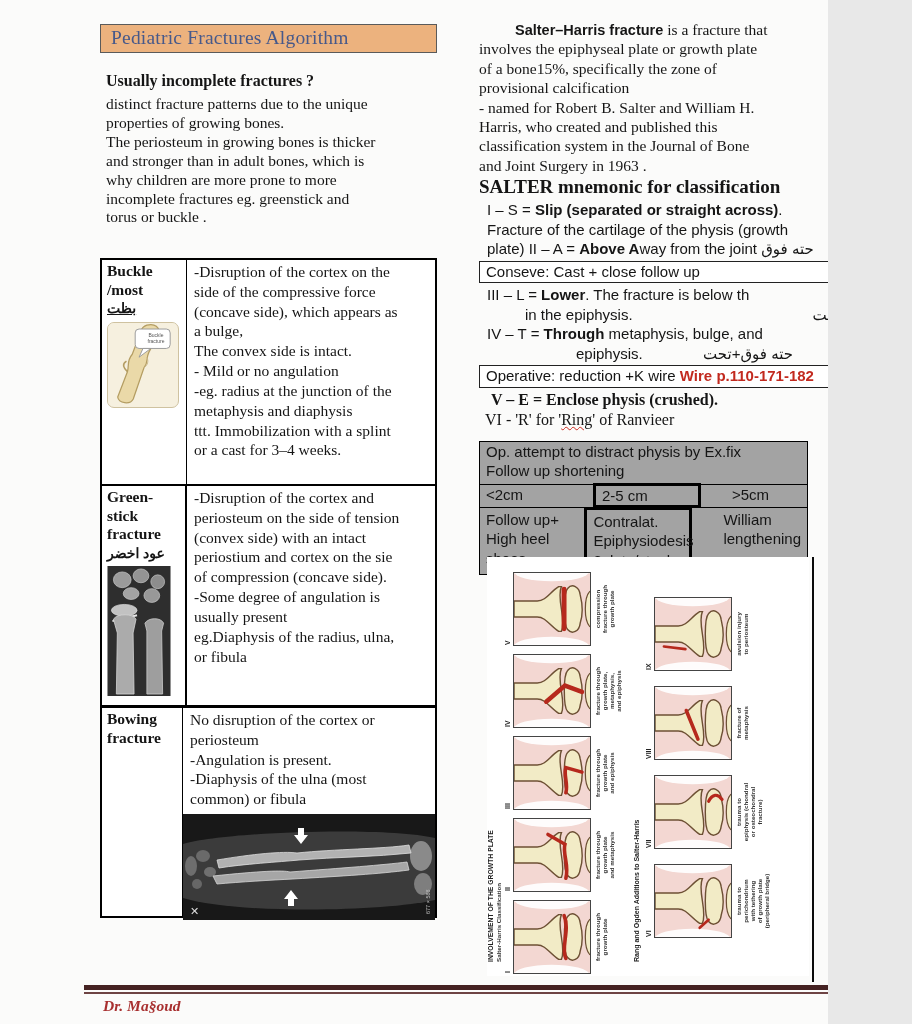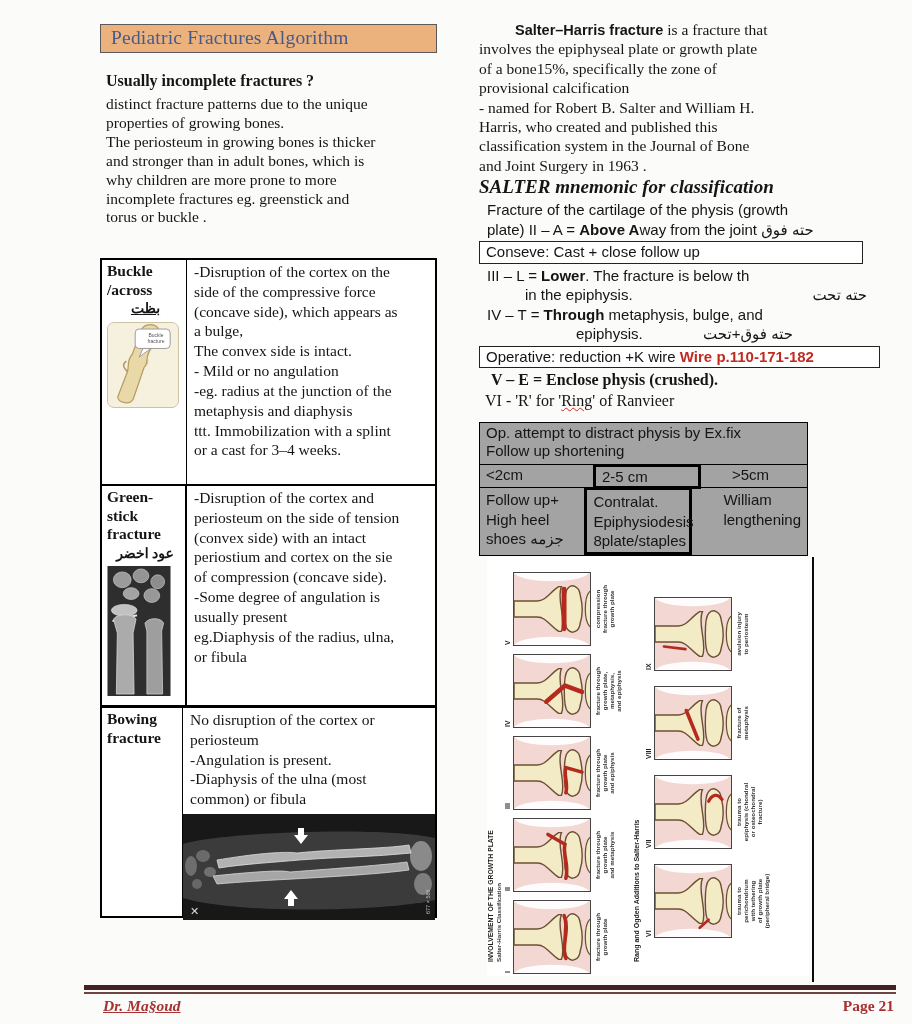--- a/index.html
+++ b/index.html
@@ -1,45 +1,45 @@
 <!DOCTYPE html>
 <html><head>
 <meta charset="utf-8">
 <style>
   html,body{margin:0;padding:0;background:#e8e8e8;}
-  .page{position:relative;width:912px;height:1024px;background:#fbfbfa;overflow:hidden;
+  .page{position:relative;width:828px;height:1024px;background:#fbfbfa;overflow:hidden;
         font-family:"Liberation Serif",serif;color:#151515;}
   
   .left-col{position:absolute;left:100px;top:24px;width:337px;}
   .title-box{box-sizing:border-box;border:1.5px solid #5a5a5a;background:#ecb27e;
              padding:2px 10px 3px 10px;font-size:19.5px;color:#47598a;letter-spacing:.2px;}
   .l-heading{position:absolute;top:48px;left:6px;font-weight:bold;font-size:16px;}
   .l-intro{position:absolute;top:71px;left:6px;width:330px;font-size:15.5px;line-height:1.22;white-space:pre-line;}
   .l-table{position:absolute;top:234px;left:0;width:337px;box-sizing:border-box;border:2px solid #000;background:#fff;}
   .lrow{display:flex;box-sizing:border-box;}
   .lrow+.lrow{border-top:1.5px solid #000;}
   .lrow.thick{border-top:2.5px solid #000;border-bottom:2.5px solid #000;}
   .lc1{box-sizing:border-box;width:85px;border-right:1.5px solid #000;padding:2px 2px 2px 5px;}
   .lrow.thick .lc1{border-right:2.5px solid #000;}
   .lc2{box-sizing:border-box;flex:1;padding:2px 6px 2px 7px;}
   .cell-label{font-weight:bold;font-size:15.5px;line-height:1.2;white-space:pre-line;}
-  .cell-ar{font-weight:bold;font-size:14px;text-align:center;margin-top:1px;direction:rtl;}
+  .cell-ar{font-weight:bold;font-size:14px;text-align:left;margin-top:1px;direction:rtl;}
   .cell-ar.u{text-decoration:underline;}
   .cell-body{font-size:15.5px;line-height:1.28;white-space:pre-line;}
   .buckle-illus{position:relative;width:70px;height:84px;margin-top:5px;border:1px solid #cfc2a0;
                 border-radius:7px;overflow:hidden;background:#f6f0df;}
   .buckle-cap{position:absolute;top:9px;left:29px;width:38px;font-family:"Liberation Sans",sans-serif;
               font-size:5px;line-height:6px;color:#555;text-align:center;white-space:pre-line;}
   .gs-xray{display:block;margin-top:4px;}
   .bow-xray{display:block;margin:5px -6px 0 -7px;}
   
   .right-col{position:absolute;left:479px;top:20px;width:430px;}
   .r-para{font-size:15.5px;line-height:1.25;white-space:pre-line;}
   .r-para b{font-family:"Liberation Sans",sans-serif;font-size:14.5px;margin-left:36px;}
-  .mn-title{font-size:19px;font-weight:bold;margin:1px 0 2px 0;font-style:italic;}
+  .mn-title{font-size:19px;font-weight:bold;margin:1px 0 2px 0;}
   .mn{font-family:"Liberation Sans",sans-serif;font-size:15px;line-height:1.3;}
   .mn .ln{margin-left:8px;}
   .mn b{font-weight:bold;}
   .mnbox{box-sizing:border-box;border:1.5px solid #222;background:#fff;padding:0 6px 1px 6px;margin:2px 0;}
   .mnbox.b1{width:384px;}
   .mnbox.b2{width:401px;}
   .red{color:#c22a1f;font-weight:bold;text-align:center;}
   .serifline{font-family:"Liberation Serif",serif;font-size:16px;}
   .serifline.vline1{margin-left:12px;font-weight:bold;}
   .serifline .bld{font-weight:bold;}
@@ -75,21 +75,21 @@
   .sh-box{width:74px;height:78px;border:1px solid #444;box-sizing:border-box;overflow:hidden;}
   .sh-label{margin-top:3px;font-size:6.2px;line-height:7px;font-weight:bold;color:#333;
             text-align:center;white-space:pre-line;}
   .vdivider{position:absolute;left:812px;top:557px;width:2px;height:425px;background:#0a0a0a;}
   
   .footer{position:absolute;left:84px;top:985px;width:812px;}
   .f-rule1{height:5px;background:#452222;}
   .f-rule2{height:2px;background:#6e4444;margin-top:2px;}
   .f-row{display:flex;justify-content:space-between;padding:3px 2px 0 19px;
          color:#a83030;font-weight:bold;font-size:15.5px;}
-  .f-author{font-style:italic;text-decoration:underline;}
+  .f-author{font-style:italic;}
 </style>
 </head>
 <body>
 
 <div class="page">
 
   <div class="left-col">
     <div class="title-box">Pediatric Fractures Algorithm</div>
     <div class="l-heading">Usually incomplete fractures ?</div>
     <div class="l-intro">distinct fracture patterns due to the unique
@@ -98,21 +98,21 @@
 and stronger than in adult bones, which is
 why children are more prone to more
 incomplete fractures eg.  greenstick and
 torus or buckle .</div>
 
     <div class="l-table">
 
       <div class="lrow" style="height:224px;">
         <div class="lc1">
           <div class="cell-label">Buckle
-/across</div>
+/most</div>
           <div class="cell-ar u">بظت</div>
           <div class="buckle-illus">
             <svg viewBox="0 0 70 84" width="68" height="82">
               <rect x="0" y="0" width="70" height="84" fill="#f6f0df"></rect>
               <path d="M40,2 C48,0 54,4 52,11 L42,30 C39,36 42,40 37,46 L26,78 C23,84 11,83 10,76 L20,50 C22,43 19,39 25,32 L34,8 C35,4 37,3 40,2 Z" fill="#ead9a8" stroke="#b49d62" stroke-width="1.3"></path>
               <path d="M20,50 C16,46 14,42 19,39" fill="none" stroke="#b49d62" stroke-width="1.6"></path>
               <path d="M37,46 C41,43 42,39 40,35" fill="none" stroke="#c9b88a" stroke-width="1"></path>
               <rect x="28" y="6" width="36" height="20" rx="4" fill="#ffffff" stroke="#9a9a9a" stroke-width="1"></rect>
               <path d="M36,26 L32,35 L44,26 Z" fill="#ffffff" stroke="#9a9a9a" stroke-width="1"></path>
             </svg>
@@ -204,20 +204,21 @@
 of a bone15%, specifically the zone of
 provisional calcification
 - named for Robert B. Salter and William H.
 Harris, who created and published this
 classification system in the Journal of Bone
 and Joint Surgery in 1963 .</span></div>
 
     <div class="mn-title">SALTER mnemonic for classification</div>
 
     <div class="mn">
+      <div class="ln"><span>I – S = </span><b>Slip (separated or straight across)</b><span>.</span></div>
       <div class="ln">Fracture of the cartilage of the physis (growth</div>
       <div class="ln"><span>plate) II – A = </span><b>Above A</b><span>way from the joint </span><span class="ar" dir="rtl">حته فوق</span></div>
       <div class="mnbox b1">Conseve: Cast + close follow up</div>
       <div class="ln"><span>III – L = </span><b>Lower</b><span>. The fracture is below th</span></div>
       <div class="flexline">
           <span style="margin-left:46px;">in the epiphysis.</span>
           <span class="ar" dir="rtl" style="margin-left:auto;margin-right:42px;">حته تحت</span>
         </div>
       <div class="ln"><span>IV – T = </span><b>Through</b><span> metaphysis, bulge, and</span></div>
       <div class="flexline">

